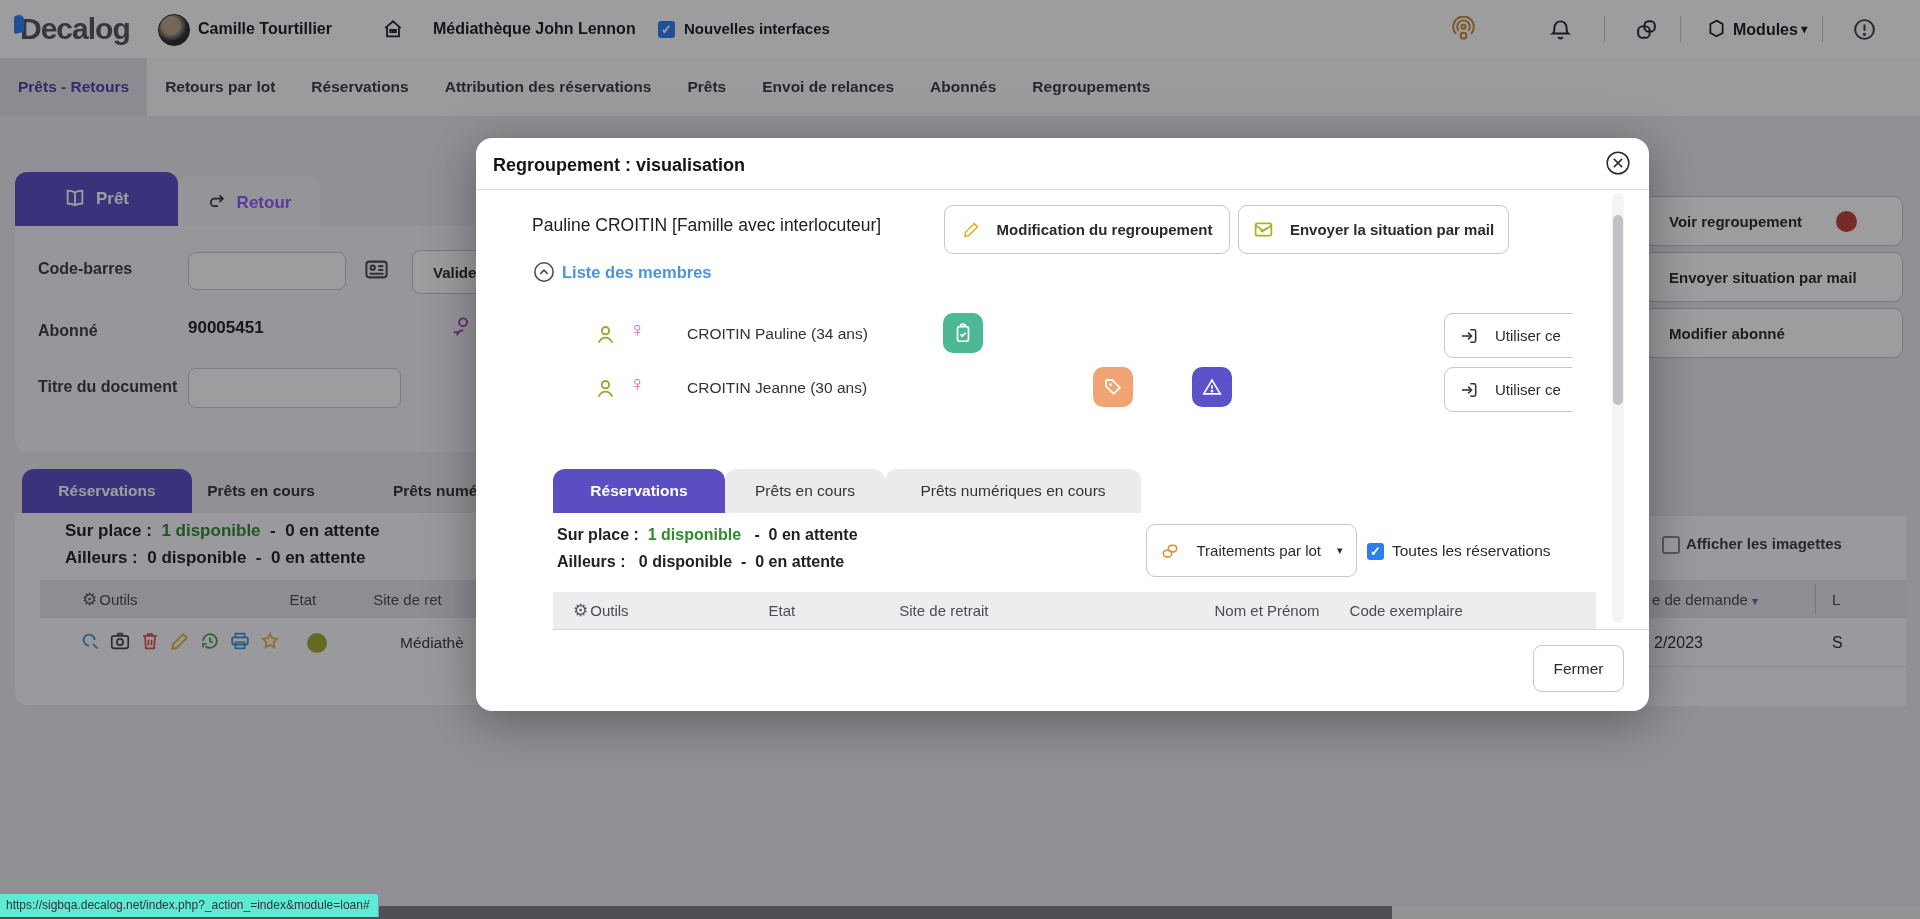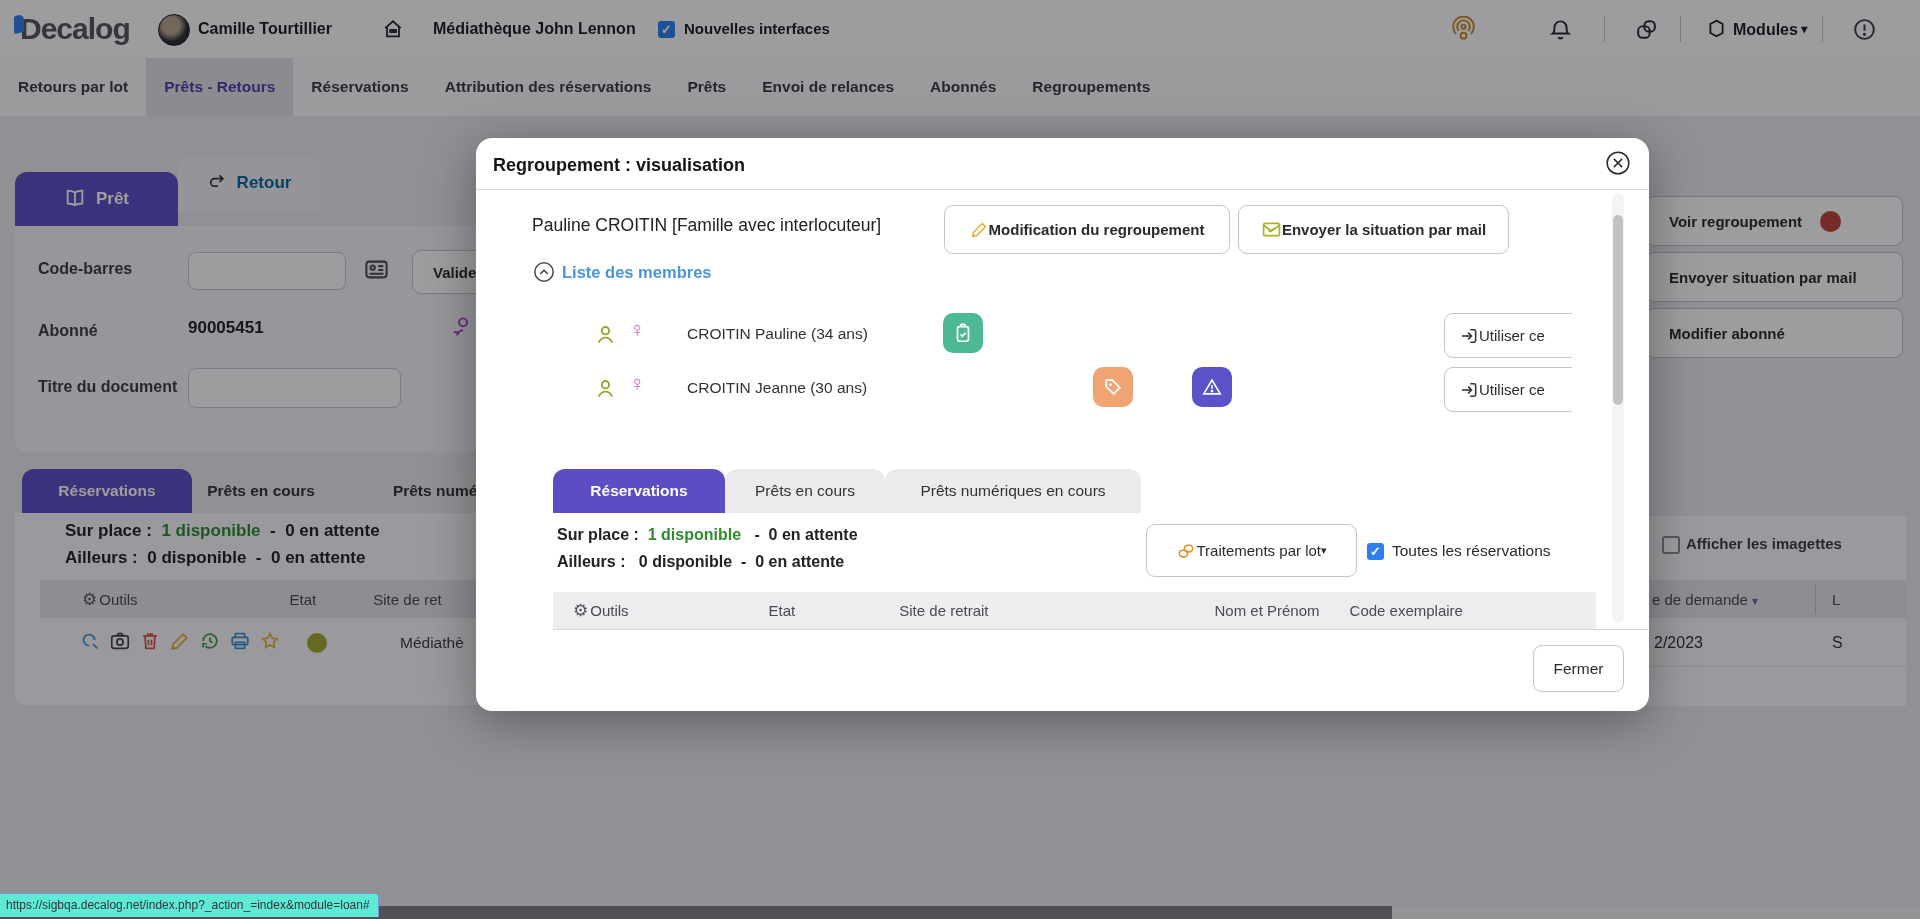--- a/index.html
+++ b/index.html
@@ -23,21 +23,21 @@
   .nav-item{line-height:58px;padding:0 18px;font-size:15.5px;font-weight:700;color:#3a3a40;white-space:nowrap;}
   .nav-item.active{background:#e2e2e6;color:#4b3fae;}
   
   .tab-top{border-radius:12px 12px 0 0;font-weight:700;text-align:center;}
   .purple{background:#5b4ec2;color:#fff;}
   .graytab{background:#ececef;color:#333;}
   .card{background:#f4f4f8;border-radius:12px;}
   .lbl{font-weight:700;font-size:16px;color:#3a3a40;}
   .input{background:#fff;border:1px solid #c8c8d2;border-radius:8px;}
   .btn{background:#fff;border:1px solid #c5c5cc;border-radius:9px;font-weight:700;
-       font-size:15px;color:#2b2b2b;display:flex;align-items:center;justify-content:center;gap:0;}
+       font-size:15px;color:#2b2b2b;display:flex;align-items:center;justify-content:center;gap:16px;}
   .green{color:#2e8b2e;}
   .bold{font-weight:700;}
   .thead{background:#e4e4e9;display:flex;align-items:center;font-size:15px;color:#4a4a50;}
   .gear{font-size:17px;color:#55555c;margin-right:2px;}
   
   .overlay{position:absolute;inset:0;background:rgba(10,10,14,0.40);z-index:50;}
   .modal{position:absolute;left:476px;top:138px;width:1173px;height:573px;background:#fff;
          border-radius:16px;box-shadow:0 10px 50px rgba(0,0,0,.35);z-index:100;overflow:hidden;}
   .modal-title{left:17px;top:10px;font-size:18px;font-weight:700;color:#141418;line-height:34px;}
   .m-tab{line-height:44px;font-weight:700;font-size:15.5px;text-align:center;border-radius:12px 12px 0 0;}
@@ -104,39 +104,39 @@
     <div class="abs" style="left:1852px;top:17px;">
       <svg width="25" height="25" viewBox="0 0 24 24" fill="none" stroke="#3c3c42" stroke-width="1.9">
           <circle cx="12" cy="12" r="9"></circle>
           <line x1="12" y1="7.2" x2="12" y2="13.2"></line>
           <circle cx="12" cy="16.6" r="0.6" fill="#3c3c42"></circle>
         </svg>
     </div>
   </div>
 
   <div class="navbar">
+    <div class="nav-item active">Prêts - Retours</div>
     <div class="nav-item">Retours par lot</div>
-    <div class="nav-item active">Prêts - Retours</div>
     <div class="nav-item">Réservations</div>
     <div class="nav-item">Attribution des réservations</div>
     <div class="nav-item">Prêts</div>
     <div class="nav-item">Envoi de relances</div>
     <div class="nav-item">Abonnés</div>
     <div class="nav-item">Regroupements</div>
   </div>
 
   <div class="abs tab-top purple" style="left:15px;top:172px;width:163px;height:54px;line-height:54px;font-size:17px;">
     <span style="display:inline-block;vertical-align:-5px;margin-right:10px;">
       <svg width="22" height="22" viewBox="0 0 24 24" fill="none" stroke="#fff" stroke-width="2">
           <path d="M12 6C10 4.6 7.5 4 4 4v14c3.5 0 6 .6 8 2 2-1.4 4.5-2 8-2V4c-3.5 0-6 .6-8 2z"></path>
           <path d="M12 6v14"></path>
         </svg>
     </span><span>Prêt</span>
   </div>
-  <div class="abs tab-top" style="left:178px;top:156px;width:142px;height:54px;line-height:54px;font-size:17px;background:#f1f1f5;color:#0369a1;">
+  <div class="abs tab-top" style="left:178px;top:176px;width:142px;height:54px;line-height:54px;font-size:17px;background:#f1f1f5;color:#8b5cf6;">
     <span style="display:inline-block;vertical-align:-4px;margin-right:10px;">
       <svg width="20" height="20" viewBox="0 0 24 24" fill="none" stroke="#333" stroke-width="2">
           <path d="M19 8H9a4.5 4.5 0 0 0 0 9h4"></path>
           <path d="M15 4l4 4-4 4"></path>
         </svg>
     </span><span>Retour</span>
   </div>
 
   <div class="abs card" style="left:15px;top:226px;width:590px;height:226px;border-radius:0 12px 12px 12px;">
     <div class="abs lbl" style="left:23px;top:34px;">Code-barres</div>

